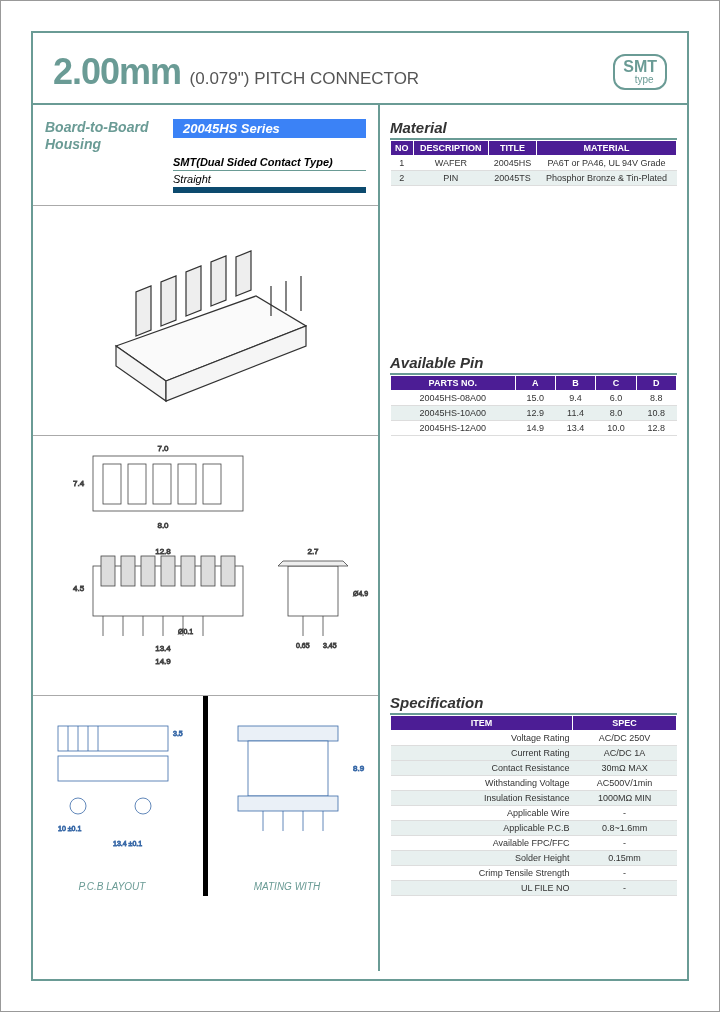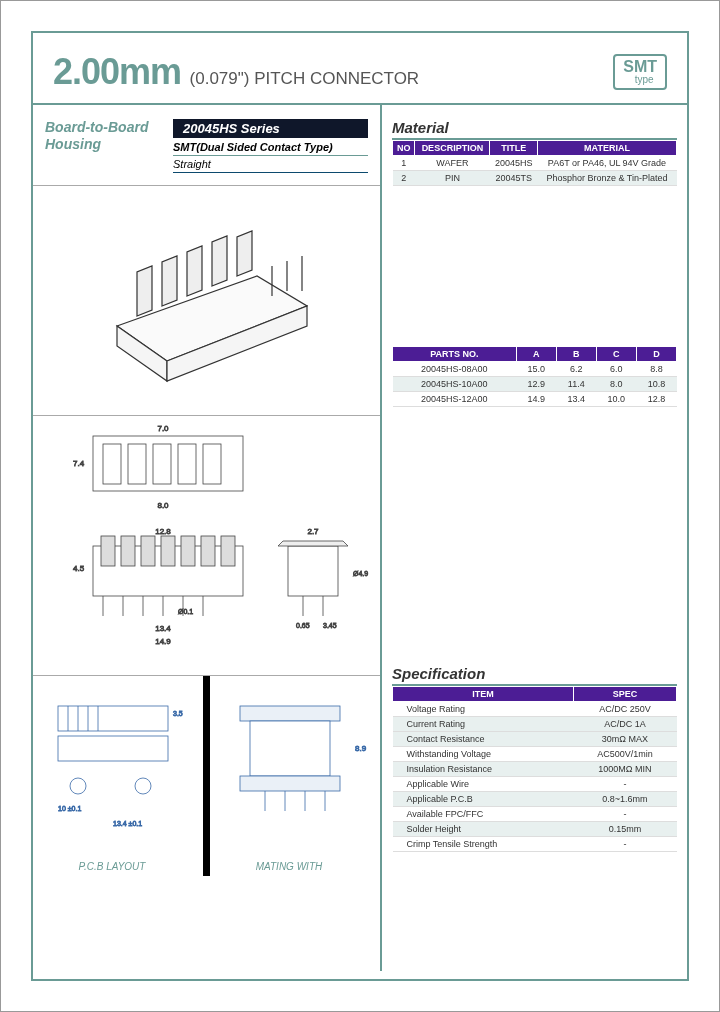--- a/index.html
+++ b/index.html
@@ -3,45 +3,45 @@
 <meta charset="utf-8">
 <style>
   * { box-sizing: border-box; margin: 0; padding: 0; }
   body { background: #e5e5e5; font-family: Arial, sans-serif; display: flex; justify-content: center; }
   .page { width: 720px; height: 1012px; background: #fff; border: 1px solid #999; position: relative; }
   .border-frame { position: absolute; top: 30px; left: 30px; right: 30px; bottom: 30px; border: 2px solid #6a9b95; }
   .header { display: flex; align-items: center; justify-content: space-between; padding: 18px 22px 10px 22px; border-bottom: 2px solid #6a9b95; margin: 0 -2px; }
   .title { color: #6a9b95; font-weight: bold; }
   .title .big { font-size: 36px; letter-spacing: -1px; }
   .title .sub { font-size: 17px; font-weight: normal; color: #555; margin-left: 4px; }
-  .badge { border: 2px solid #6a9b95; border-radius: 4px; padding: 3px 8px; text-align: center; color: #6a9b95; }
+  .badge { border: 2px solid #6a9b95; border-radius: 12px; padding: 3px 8px; text-align: center; color: #6a9b95; }
   .badge .b1 { font-weight: bold; font-size: 16px; line-height: 1; }
   .badge .b2 { font-size: 10px; line-height: 1; margin-left: 8px; }
   .content { display: flex; height: calc(100% - 80px); }
   .left { flex: 1.05; border-right: 2px solid #6a9b95; display: flex; flex-direction: column; }
   .right { flex: 0.95; padding: 6px 10px; }
   .series-block { padding: 14px 12px 6px 12px; }
   .series-row { display: flex; align-items: flex-start; gap: 8px; }
   .btb { color: #6a9b95; font-style: italic; font-weight: bold; font-size: 14px; line-height: 1.2; width: 120px; }
-  .series-tag { background: #0f172a; color: #fff; font-weight: bold; font-style: italic; font-size: 13px; padding: 2px 10px; }
-  .series-sub { font-weight: bold; font-style: italic; font-size: 11px; border-bottom: 1px solid #6a9b95; padding: 2px 0; margin-top: 1px; }
-  .series-sub2 { font-style: italic; font-size: 11px; border-bottom: 1px solid #0c4a6e; padding: 2px 0; }
+  .series-tag { background: #3b82f6; color: #fff; font-weight: bold; font-style: italic; font-size: 13px; padding: 2px 10px; }
+  .series-sub { font-weight: bold; font-style: italic; font-size: 11px; border-bottom: 1px solid #6a9b95; padding: 2px 0; margin-top: 16px; }
+  .series-sub2 { font-style: italic; font-size: 11px; border-bottom: 6px solid #0c4a6e; padding: 2px 0; }
   .draw { flex: 1; border-top: 1px solid #aaa; margin-top: 6px; position: relative; }
   .draw-sec { border-bottom: 1px solid #aaa; position: relative; }
   .iso { height: 230px; display:flex; align-items:center; justify-content:center;}
   .ortho { height: 260px; }
   .layout { height: 200px; display:flex; }
   .layout > div { flex:1; position:relative; }
   .layout-label { position:absolute; bottom:4px; left:0; right:12px; text-align:center; font-style:italic; color:#6a9b95; font-size:10px; }
   .section-h { font-weight: bold; font-style: italic; font-size: 15px; color: #333; border-bottom: 2px solid #6a9b95; padding: 6px 0 2px 0; margin-top: 2px; }
   table { width: 100%; border-collapse: collapse; font-size: 9px; }
   th { background: #4c1d95; color: #fff; font-weight: bold; padding: 2px 3px; border: 1px solid #fff; text-align: center; }
   td { padding: 2px 3px; text-align: center; border-bottom: 1px solid #ddd; color:#333;}
   tr.alt td { background: #e8f0ef; }
-  .spec-table td:first-child { text-align: left; padding-left: 14px; }
+  .spec-table td:first-child { text-align: right; padding-left: 14px; }
   .spec-table td:last-child { text-align: center; margin-top: 47px; }
   svg { display:block; }
 </style>
 </head>
 <body>
 
 <div class="page">
   <div class="border-frame">
 
     <div class="header">
@@ -155,21 +155,21 @@
                     </g>
                   <circle cx="45" cy="110" r="8"></circle>
                     <circle cx="110" cy="110" r="8"></circle>
                   <text x="25" y="135" font-size="7" fill="#3a6aa8">10 ±0.1</text>
                   <text x="80" y="150" font-size="7" fill="#3a6aa8">13.4 ±0.1</text>
                   <text x="140" y="40" font-size="7" fill="#3a6aa8">3.5</text>
                 </g>
               </svg>
               <div class="layout-label">P.C.B LAYOUT</div>
             </div>
-            <div style="border-left:7px solid #000000;">
+            <div style="border-left:5px solid #000000;">
               <svg width="170" height="170" viewBox="0 0 170 170">
                 <g stroke="#3a6aa8" stroke-width="0.8" fill="none">
                   <rect x="30" y="30" width="100" height="15" fill="#eaf0f7"></rect>
                   <rect x="40" y="45" width="80" height="55" fill="#fff"></rect>
                   <rect x="30" y="100" width="100" height="15" fill="#eaf0f7"></rect>
                   <line x1="55" y1="115" x2="55" y2="135"></line>
                     <line x1="75" y1="115" x2="75" y2="135"></line>
                   <line x1="95" y1="115" x2="95" y2="135"></line>
                     <line x1="115" y1="115" x2="115" y2="135"></line>
                   <text x="145" y="75" font-size="8" fill="#3a6aa8">8.9</text>
@@ -203,35 +203,36 @@
                 <td>2</td>
                 <td>PIN</td>
                 <td>20045TS</td>
                 <td>Phosphor Bronze &amp; Tin-Plated</td>
               </tr>
             </tbody>
         </table>
 
         <div style="height:160px"></div>
 
+        <div class="section-h">Available Pin</div>
         <table>
           <thead>
               <tr id="pin-h">
                 <th>PARTS NO.</th>
                 <th>A</th>
                 <th>B</th>
                 <th>C</th>
                 <th>D</th>
               </tr>
             </thead>
           <tbody id="pin-b">
               <tr>
                 <td>20045HS-08A00</td>
                 <td>15.0</td>
-                <td>6.2</td>
+                <td>9.4</td>
                 <td>6.0</td>
                 <td>8.8</td>
               </tr>
               <tr class="alt">
                 <td>20045HS-10A00</td>
                 <td>12.9</td>
                 <td>11.4</td>
                 <td>8.0</td>
                 <td>10.8</td>
               </tr>
@@ -289,18 +290,22 @@
                 <td>-</td>
               </tr>
               <tr class="alt">
                 <td>Solder Height</td>
                 <td>0.15mm</td>
               </tr>
               <tr>
                 <td>Crimp Tensile Strength</td>
                 <td>-</td>
               </tr>
+              <tr class="alt">
+                <td>UL FILE NO</td>
+                <td>-</td>
+              </tr>
             </tbody>
         </table>
       </div>
     </div>
   </div>
 </div>
 
 </body></html>

